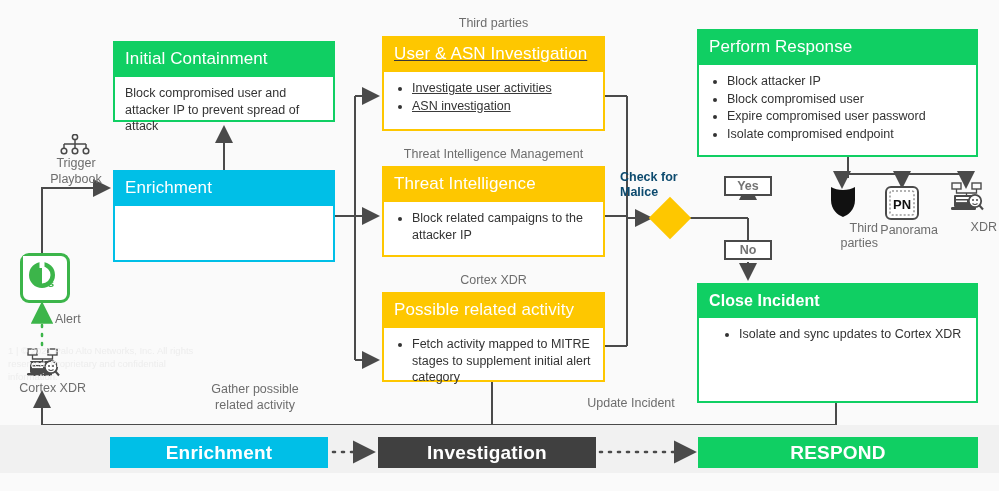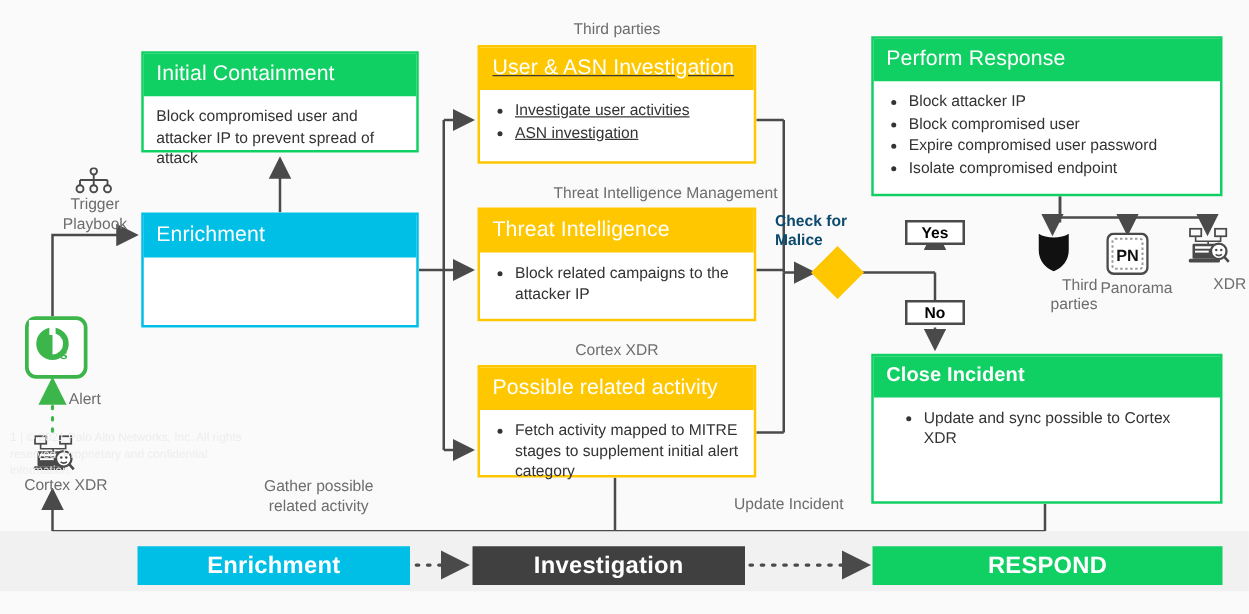--- a/index.html
+++ b/index.html
@@ -41,21 +41,21 @@
   
   .diamond{
     position:absolute;width:30px;height:30px;background:#fec700;
     transform:rotate(45deg);
   }
   .dlabel{position:absolute;font-size:12.5px;font-weight:bold;color:#0c4a6e;text-align:left;line-height:1.2;}
 
   
   .yn{
     position:absolute;box-sizing:border-box;border:2px solid #4a4a4a;background:#fff;
-    font-size:12.5px;font-weight:bold;color:#000000;text-align:center;
+    font-size:12.5px;font-weight:bold;color:#737373;text-align:center;
     padding:1px 0 2px 0;
   }
 
   
   .band{position:absolute;left:0;top:425px;width:999px;height:48px;background:#f1f1f1;}
   .phase{
     position:absolute;height:31px;line-height:31px;text-align:center;
     color:#fff;font-weight:bold;font-size:19px;letter-spacing:.2px;
   }
   .phase.p-blue{background:#00bfe7;}
@@ -202,21 +202,21 @@
   <div class="card yellow" style="left:382px;top:36px;width:223px;height:95px;text-decoration:underline;">
     <div class="hd">User &amp; ASN Investigation</div>
     <div class="bd">
       <ul>
         <li>Investigate user activities</li>
         <li>ASN investigation</li>
       </ul>
     </div>
   </div>
 
-  <div class="cap" style="left:399px;top:147px;width:223px;text-align:right;">Threat Intelligence Management</div>
+  <div class="cap" style="left:382px;top:147px;width:223px;">Threat Intelligence Management</div>
   <div class="card yellow" style="left:382px;top:166px;width:223px;height:91px;">
     <div class="hd">Threat Intelligence</div>
     <div class="bd">
       <ul>
         <li>Block related campaigns to the attacker IP</li>
       </ul>
     </div>
   </div>
 
   <div class="cap" style="left:382px;top:273px;width:223px;">Cortex XDR</div>
@@ -246,21 +246,21 @@
         <li>Expire compromised user password</li>
         <li>Isolate compromised endpoint</li>
       </ul>
     </div>
   </div>
 
   <div class="card green bold-hd" style="left:697px;top:283px;width:281px;height:120px;">
     <div class="hd">Close Incident</div>
     <div class="bd" style="padding-left:22px;">
       <ul>
-        <li>Update and sync possible to Cortex XDR</li>
+        <li>Isolate and sync updates to Cortex XDR</li>
       </ul>
     </div>
   </div>
 
   <div class="icon" style="left:828px;top:185px;width:30px;height:34px;">
     <svg width="30" height="34" viewBox="0 0 30 34" xmlns="http://www.w3.org/2000/svg">
       <path d="M3,2 C9,6 21,6 27,2 L27,15 C27,25 20,30 15,32 C10,30 3,25 3,15 Z" fill="#111"></path>
     </svg>
   </div>
   <div class="ilabel" style="left:808px;top:221px;width:70px;">

